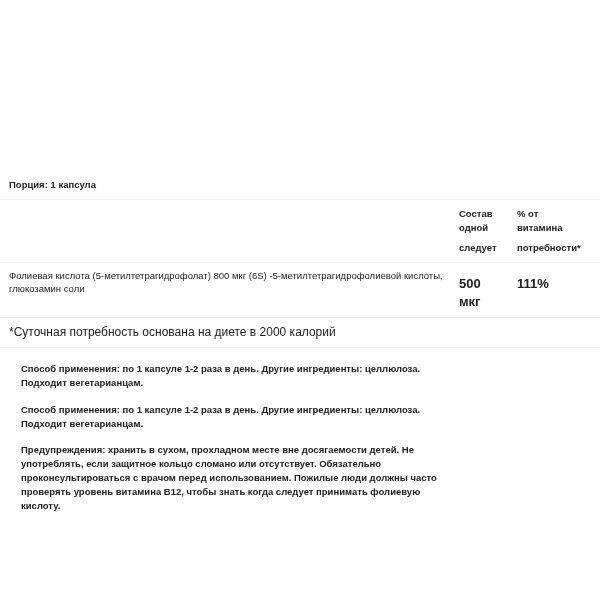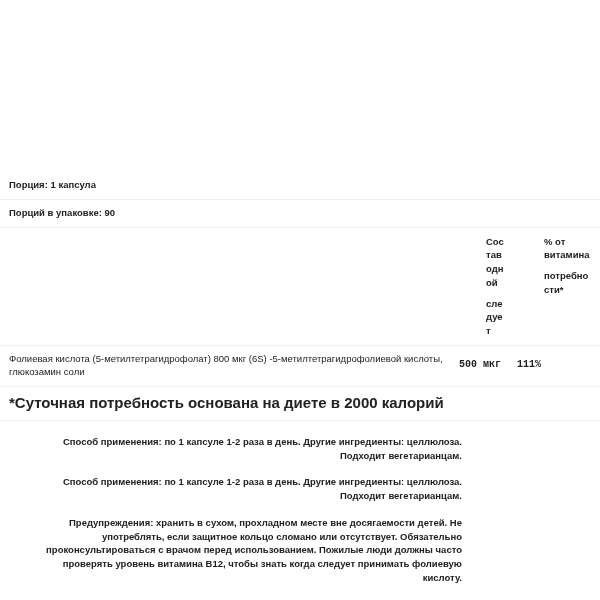--- a/index.html
+++ b/index.html
@@ -55,51 +55,48 @@
     padding-top: 7px;
     padding-bottom: 7px;
   }
 
   .head-cell {
     font-weight: bold;
     font-size: 9.5px;
     padding: 7px 8px 7px 4px;
     line-height: 1.45;
     word-wrap: break-word;
-    margin-left: 27px;
   }
   .head-cell .gap-line {
     display: block;
     height: 7px;
   }
 
   .ing-name {
     font-weight: normal;
     font-size: 9.5px;
     line-height: 1.35;
     padding: 7px 8px 7px 9px;
   }
   .ing-val {
     font-weight: bold;
-    font-size: 10px;
+    font-size: 13px;
     line-height: 1.35;
     padding: 12px 8px 7px 4px;
-    font-family: Liberation Mono, monospace;
   }
 
   .footnote .cell-pad {
-    font-weight: bold;
-    font-size: 15px;
+    font-weight: normal;
+    font-size: 12px;
     padding-top: 6px;
     padding-bottom: 7px;
   }
 
   .paragraphs {
     padding: 0 21px;
-    text-align: right;
   }
   .para {
     font-size: 9.5px;
     font-weight: bold;
     line-height: 1.45;
     margin: 0;
     padding-top: 13px;
     color: #222222;
   }
   .para.first { padding-top: 14px; }
@@ -118,25 +115,20 @@
       <col class="col-dv">
     </colgroup>
     <tbody>
 
       <tr class="serving-row">
         <td colspan="3">
           <div class="cell-pad">Порция: 1 капсула</div>
         </td>
       </tr>
 
-      <tr class="serving-row">
-        <td colspan="3">
-          <div class="cell-pad">Порций в упаковке: 90</div>
-        </td>
-      </tr>
 
       <tr>
         <td>
           <div class="cell-pad">&nbsp;</div>
         </td>
         <td>
           <div class="head-cell">
             <span>Состав</span><br>
             <span>одной</span>
             <span class="gap-line"></span>

